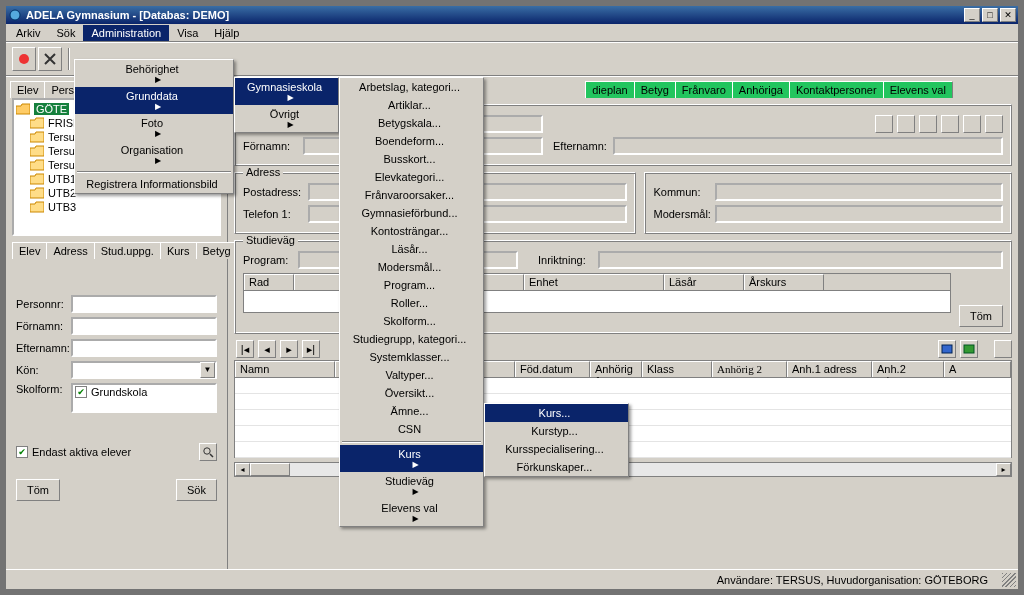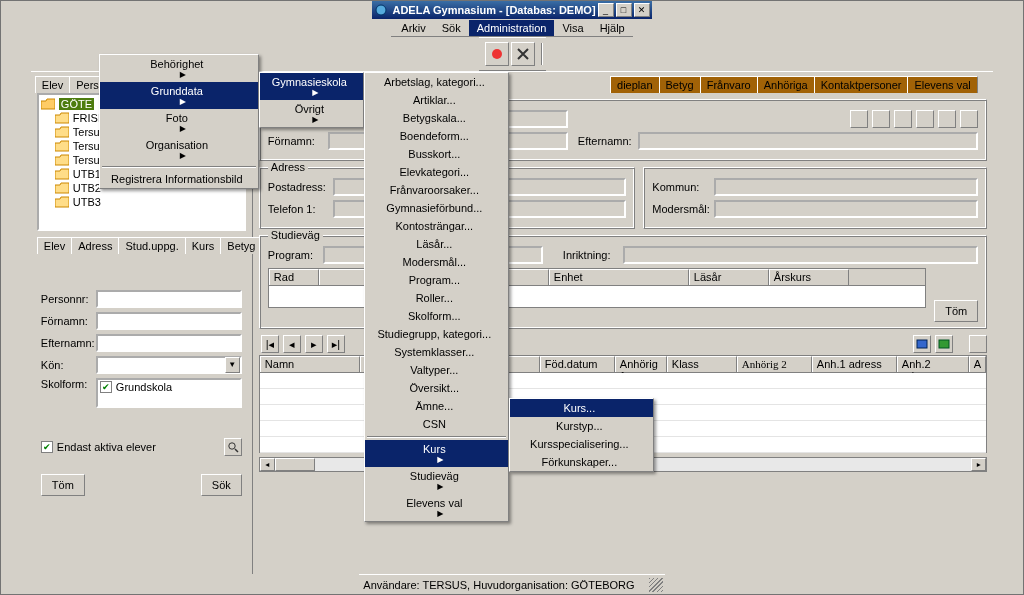--- a/index.html
+++ b/index.html
@@ -1,17 +1,17 @@
 <!DOCTYPE html>
 <html><head>
 <meta charset="utf-8">
 <style>
   * { box-sizing: border-box; font-family: "Tahoma", "MS Sans Serif", sans-serif; font-size: 11px; }
   body { margin: 0; background: #d4d0c8; user-select: none; color: #000; }
-  .app-window { width: 1024px; height: 595px; background: #d4d0c8; border: 1px solid #737373; display: flex; flex-direction: column; align-items: center; }
+  .app-window { width: 1024px; height: 595px; background: #d4d0c8; border: 6px solid #737373; display: flex; flex-direction: column; }
   
   .titlebar { height: 18px; background: linear-gradient(#3a6ea5, #0a246a); color: #fff; display: flex; align-items: center; padding: 0 2px; }
   .titlebar .icon { width: 14px; height: 14px; margin-right: 4px; display: inline-flex; align-items: center; justify-content: center; }
   .titlebar .title { flex: 1; font-weight: bold; }
   .win-btns { display: flex; gap: 0; }
   .win-btn { width: 16px; height: 14px; background: #d4d0c8; border: 1px solid #808080; border-top-color: #fff; border-left-color: #fff; margin-left: 2px; font-size: 9px; line-height: 12px; text-align: center; font-family: "Marlett", sans-serif; color: #000; }
   
   .menubar { height: 18px; background: #d4d0c8; display: flex; align-items: center; border-bottom: 1px solid #808080; padding-left: 2px; position: relative; }
   .menubar .menu-item { padding: 2px 8px; cursor: default; }
   .menubar .menu-item.active { background: #0a246a; color: #fff; }
@@ -23,36 +23,36 @@
   .content { flex: 1; display: flex; position: relative; border-top: 1px solid #fff; }
   
   .left-panel { width: 222px; display: flex; flex-direction: column; border-right: 1px solid #808080; }
   .mini-tabs { display: flex; padding: 4px 4px 0 4px; }
   .mini-tab { border: 1px solid #808080; border-bottom: none; padding: 2px 6px; background: #d4d0c8; border-top-color: #fff; border-left-color: #fff; margin-right: -1px; cursor: default; }
   .tree-box { margin: 0 6px; height: 138px; border: 2px inset #fff; background: #fff; overflow: auto; padding: 2px; }
   .tree-row { display: flex; align-items: center; padding: 1px 0; }
   .tree-indent { display: inline-block; width: 14px; }
   .folder-icon { width: 14px; height: 12px; display: inline-block; margin-right: 4px; }
   .folder-icon svg { width: 14px; height: 12px; display: block; }
-  .tree-sel { background: #4d7c0f; color: #fff; padding: 0 2px; }
+  .tree-sel { background: #15803d; color: #fff; padding: 0 2px; }
   .tabs2 { display: flex; padding: 6px 6px 0 6px; }
   .form-area { padding: 8px 10px; }
   .form-row { display: flex; align-items: center; margin-bottom: 4px; }
   .form-row label { width: 55px; }
   .txt { flex: 1; height: 18px; border: 2px inset #fff; background: #fff; }
   .sel { display: flex; align-items: center; }
   .sel .dd { width: 15px; height: 16px; background: #d4d0c8; border: 1px solid #808080; border-top-color: #fff; border-left-color: #fff; text-align: center; line-height: 14px; font-size: 8px; }
   .listbox { height: 30px; border: 2px inset #fff; background: #fff; overflow: hidden; }
   .chk { width: 12px; height: 12px; border: 1px solid #808080; background: #fff; display: inline-flex; align-items: center; justify-content: center; margin-right: 4px; font-size: 9px; color: #008000; }
   .btn { height: 22px; padding: 0 10px; border: 1px solid #808080; border-top-color: #fff; border-left-color: #fff; background: #d4d0c8; cursor: default; display: inline-flex; align-items: center; }
   .bpair { display: flex; justify-content: space-between; padding: 6px 10px; }
   
   .right-panel { flex: 1; padding: 4px 6px 0 6px; display: flex; flex-direction: column; position: relative; }
   .rtabs { display: flex; }
-  .rtab { border: 1px solid #808080; border-bottom: none; padding: 2px 6px; background: #a16207; border-top-color: #fff; border-left-color: #fff; margin-right: -1px; cursor: default; white-space: nowrap; }
+  .rtab { border: 1px solid #808080; border-bottom: none; padding: 2px 6px; background: #22c55e; border-top-color: #fff; border-left-color: #fff; margin-right: -1px; cursor: default; white-space: nowrap; }
   .group { border: 1px solid #808080; border-top-color: #fff; border-left-color: #fff; box-shadow: inset 1px 1px 0 #808080, inset -1px -1px 0 #fff; background: #d4d0c8; padding: 10px 8px 6px 8px; margin-top: 6px; position: relative; }
   .group > .legend { position: absolute; top: -7px; left: 8px; background: #d4d0c8; padding: 0 3px; }
   .gridhead { display: flex; background: #d4d0c8; border: 1px solid #808080; height: 18px; }
   .gridhead .gh { border-right: 1px solid #808080; border-top: 1px solid #fff; border-left: 1px solid #fff; padding: 1px 4px; background: #d4d0c8; }
   .gridbody { background: #fff; border: 1px solid #808080; border-top: none; }
   .gridrow { display: flex; height: 16px; border-bottom: 1px solid #e4e4e4; }
   
   .menu-popup { position: absolute; background: #d4d0c8; border: 1px solid #808080; border-top-color: #fff; border-left-color: #fff; box-shadow: 2px 2px 3px rgba(0,0,0,0.4); z-index: 1000; }
   .menu-popup .mi { display: flex; align-items: center; justify-content: space-between; padding: 3px 18px 3px 14px; cursor: default; white-space: nowrap; flex-direction: column; }
   .menu-popup .mi.active { background: #0a246a; color: #fff; }

